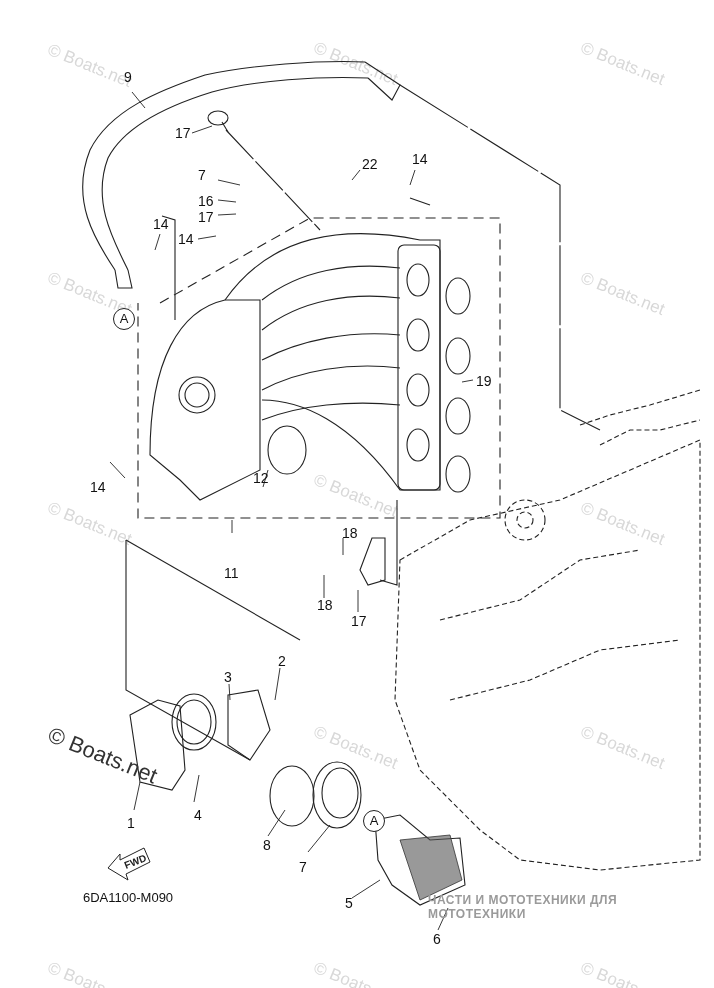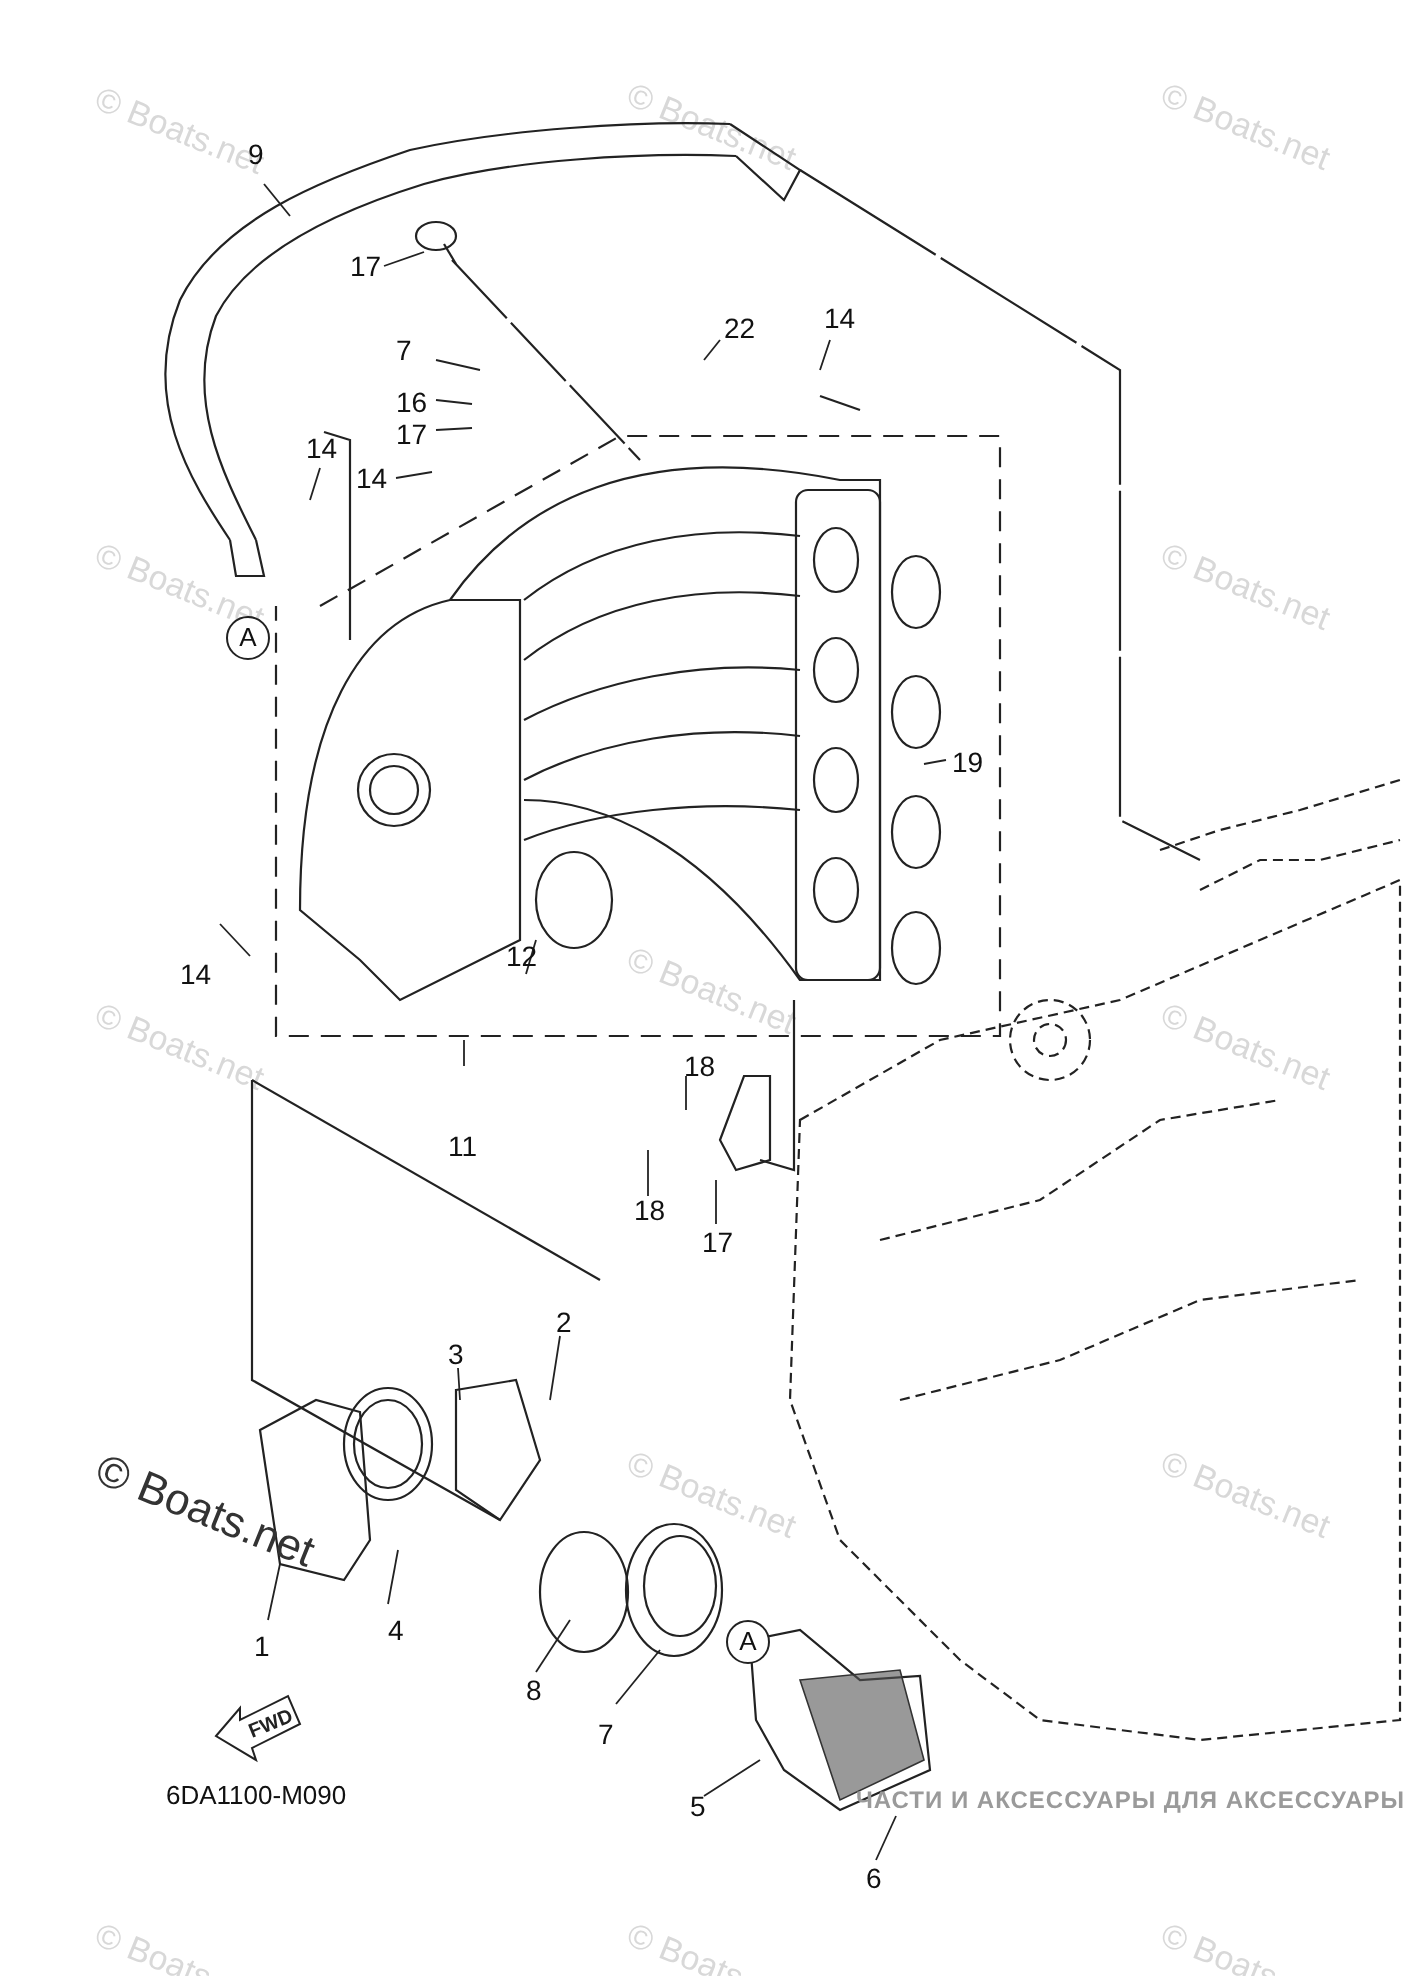--- a/index.html
+++ b/index.html
@@ -181,14 +181,14 @@
 
   <svg class="fwd" width="50" height="44" viewBox="0 0 50 44">
     <path d="M4 30 L 16 16 L 16 22 L 40 10 L 46 24 L 22 36 L 24 42 Z" fill="#fff" stroke="#222" stroke-width="1"></path>
     <text x="22" y="31" font-family="Liberation Sans, sans-serif" font-size="10" font-weight="bold" fill="#222" transform="rotate(-22 22 31)">FWD</text>
   </svg>
 
   <div class="code">6DA1100-M090</div>
 
   <div class="wm-dark" style="left:54px;top:722px;">© Boats.net</div>
 
-  <div class="ru-sub">ЧАСТИ И АКСЕССУАРЫ ДЛЯ АКСЕССУАРЫ</div>
+  <div class="ru-sub">ЧАСТИ И МОТОТЕХНИКИ ДЛЯ МОТОТЕХНИКИ</div>
 </div>
 
 </body></html>

